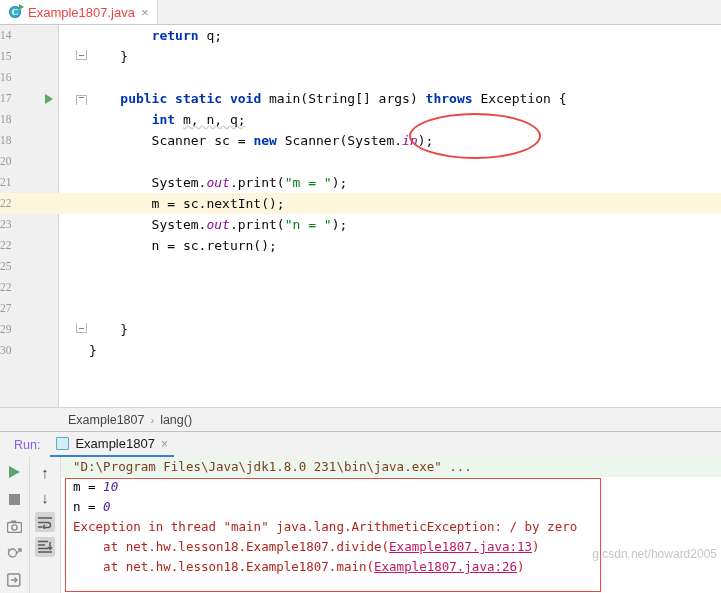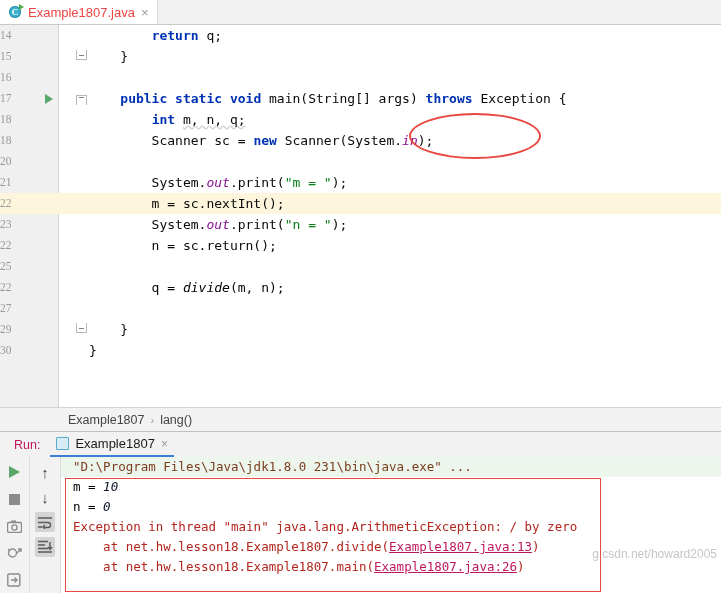--- a/index.html
+++ b/index.html
@@ -211,21 +211,21 @@
   }
   .run-header {
     height: 25px;
     display: flex;
     align-items: flex-end;
     background: #f2f2f2;
     position: relative;
   }
   .run-label {
     font-size: 12.5px;
-    color: #be185d;
+    color: #8b5cf6;
     padding: 0 10px 5px 14px;
   }
   .run-tab {
     display: flex;
     align-items: center;
     gap: 6px;
     padding: 0 6px 4px 6px;
     border-bottom: 2px solid #3a7fd5;
     position: relative;
   }
@@ -306,21 +306,21 @@
     line-height: 20px;
     white-space: pre;
     padding-left: 12px;
     color: #000000;
   }
   .con-line.cmd {
     background: #edf6ed;
     color: #7a3d1e;
   }
   .con-line.err { color: #b3261e; }
-  .g-italic { color: #0f172a; font-style: italic; }
+  .g-italic { color: #4c1d95; font-style: italic; }
   .link {
     color: #be185d;
     text-decoration: underline;
   }
   .annot-rect {
     position: absolute;
     border: 1.5px solid #e8483f;
     pointer-events: none;
   }
   .watermark {
@@ -359,21 +359,21 @@
       <div class="line"><span class="lnum">16</span><span class="code"></span></div>
       <div class="line"><span class="lnum">17</span><span class="run-marker"></span><span class="fold-icon start"></span><span class="code">    <span class="kw">public</span> <span class="kw">static</span> <span class="kw">void</span> main(String[] args) <span class="kw">throws</span> Exception {</span></div>
       <div class="line"><span class="lnum">18</span><span class="code">        <span class="kw">int</span> <span class="err-underline">m, n, q;</span></span></div>
       <div class="line"><span class="lnum">18</span><span class="code">        Scanner sc = <span class="kw">new</span> Scanner(System.<span class="fld">in</span>);</span></div>
       <div class="line"><span class="lnum">20</span><span class="code"></span></div>
       <div class="line"><span class="lnum">21</span><span class="code">        System.<span class="fld">out</span>.print(<span class="str">"m = "</span>);</span></div>
       <div class="line current"><span class="lnum">22</span><span class="code">        m = sc.nextInt();</span></div>
       <div class="line"><span class="lnum">23</span><span class="code">        System.<span class="fld">out</span>.print(<span class="str">"n = "</span>);</span></div>
       <div class="line"><span class="lnum">22</span><span class="code">        n = sc.return();</span></div>
       <div class="line"><span class="lnum">25</span><span class="code"></span></div>
-      <div class="line"><span class="lnum">22</span><span class="code">        q = <span class="mth">divide</span>(m, n);</span></div>
+      <div class="line"><span class="lnum">22</span></div>
       <div class="line"><span class="lnum">27</span><span class="code"></span></div>
       <div class="line"><span class="lnum">29</span><span class="fold-icon end"></span><span class="code">    }</span></div>
       <div class="line"><span class="lnum">30</span><span class="code">}</span></div>
     </div>
   <div class="annot-ellipse" style="left:409px; top:88px; width:128px; height:42px;"></div>
 </div>
 
 <div class="breadcrumb">
   <span>Example1807</span>
   <span class="crumb-sep">›</span>

